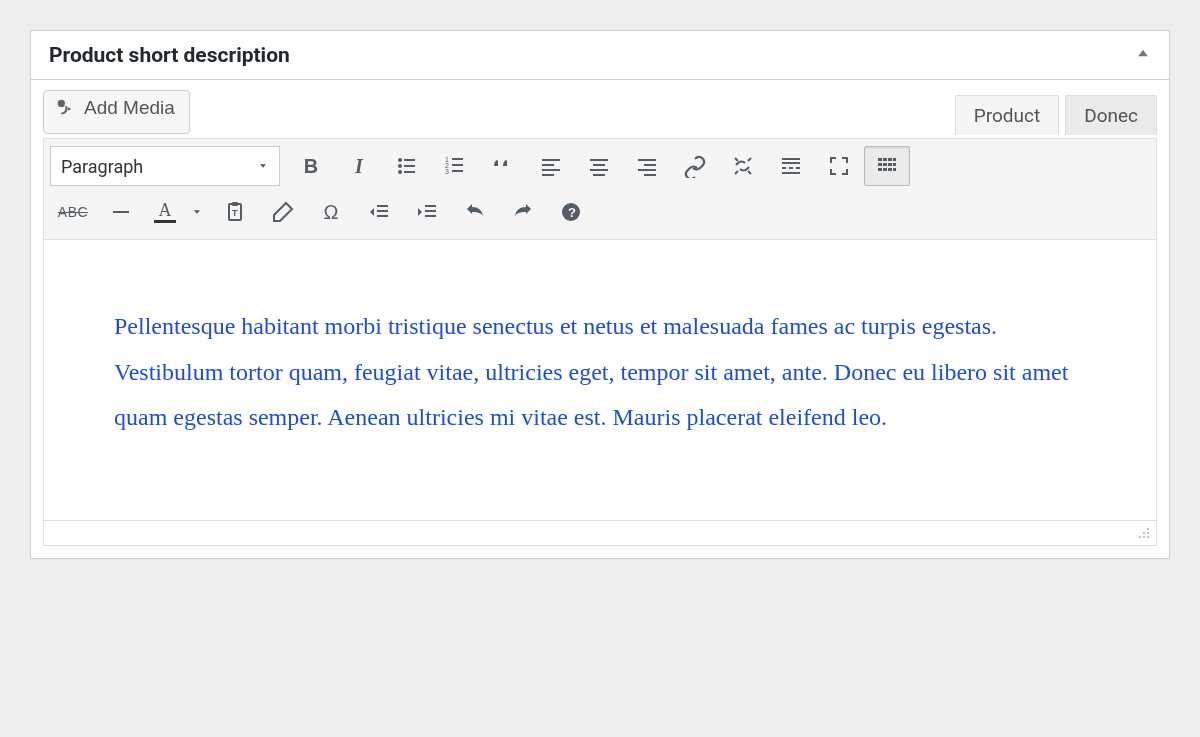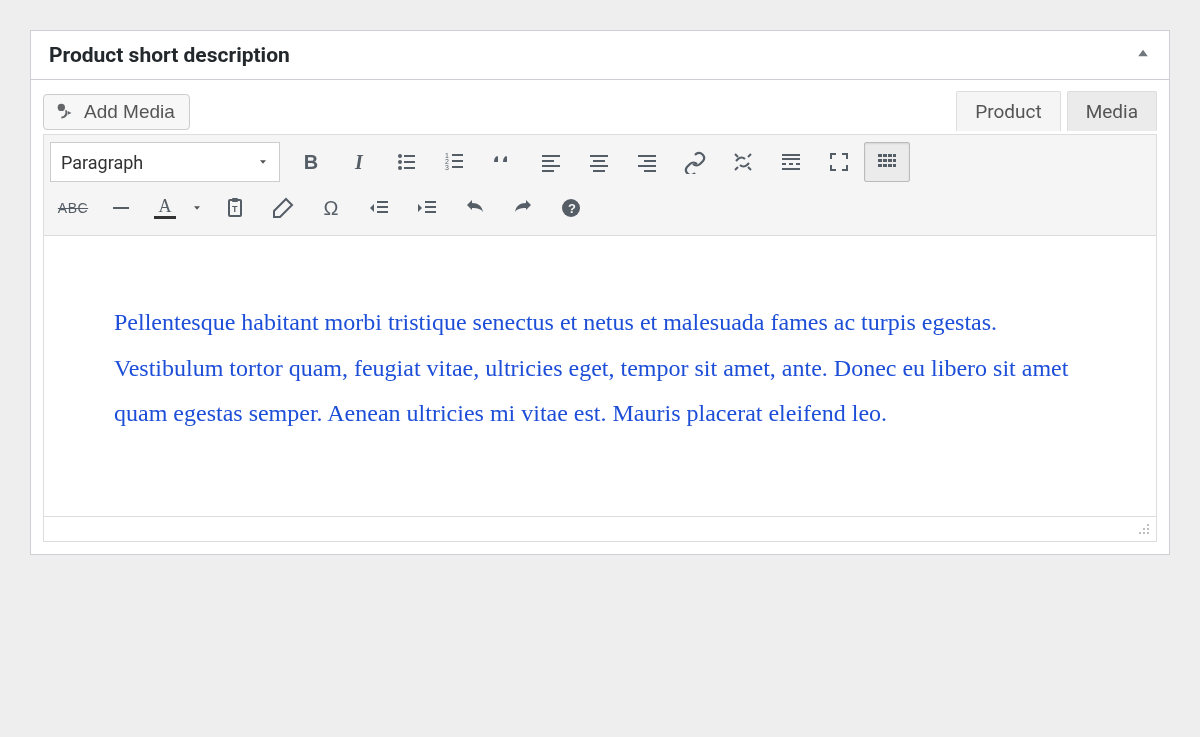--- a/index.html
+++ b/index.html
@@ -40,21 +40,21 @@
     justify-content: space-between;
     margin-bottom: 4px;
   }
   .add-media-btn {
     display: inline-flex;
     align-items: center;
     gap: 8px;
     background: #f7f7f7;
     border: 1px solid #ccc;
     border-radius: 4px;
-    padding: 6px 14px 6px 10px;
+    padding: 6px 14px 14px 10px;
     font-size: 19px;
     color: #555;
     cursor: pointer;
   }
   .editor-tabs {
     display: flex;
     gap: 6px;
   }
   .editor-tab {
     border: 1px solid #ddd;
@@ -186,21 +186,21 @@
         <svg width="22" height="22" viewBox="0 0 24 24">
           <circle cx="8" cy="7" r="4" fill="#64666a"></circle>
           <path d="M12 10c1.5 4-1 7-4 7v2c5 0 8-4 6-9z" fill="#64666a"></path>
           <path d="M15 11l4 2-4 2z" fill="#64666a"></path>
         </svg>
         <span>Add Media</span>
       </button>
 
       <div class="editor-tabs">
         <div class="editor-tab active">Product</div>
-        <div class="editor-tab">Media</div>
+        <div class="editor-tab">Donec</div>
       </div>
     </div>
 
     <div class="editor-wrap">
       <div class="toolbar">
 
         <div class="toolbar-row">
           <div class="format-select">
             <span>Paragraph</span>
             <svg width="12" height="12" viewBox="0 0 20 20">

